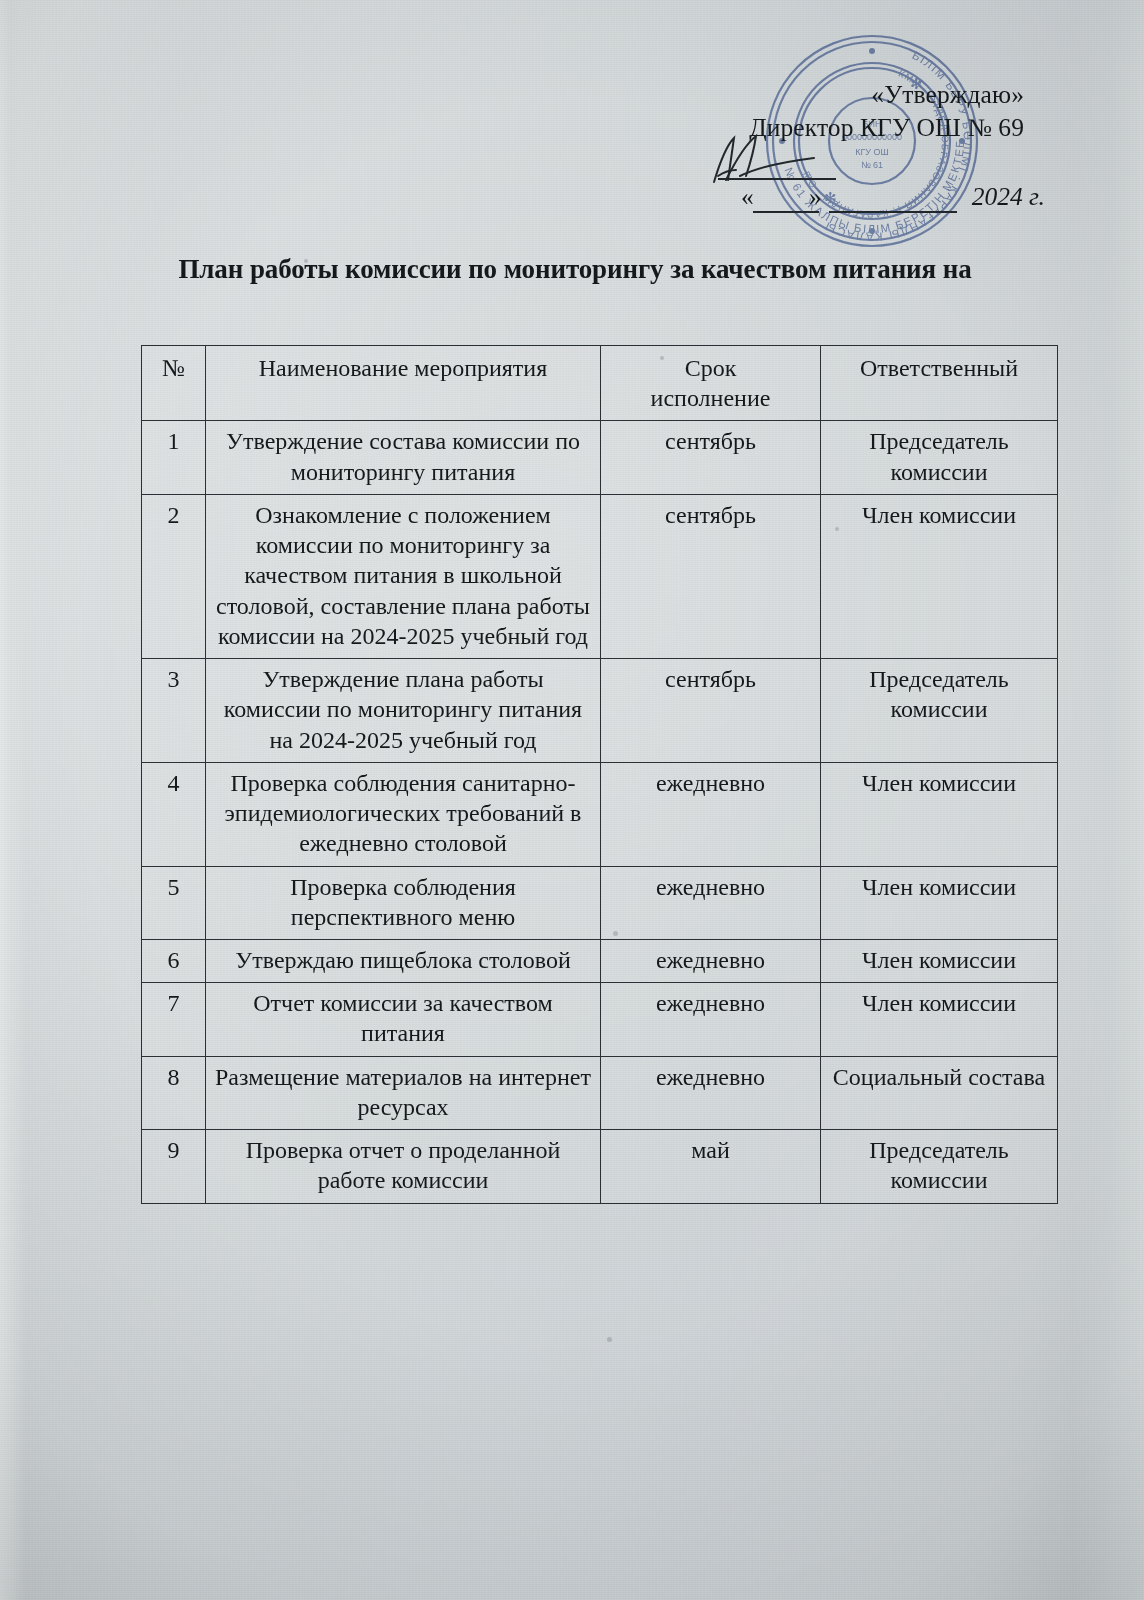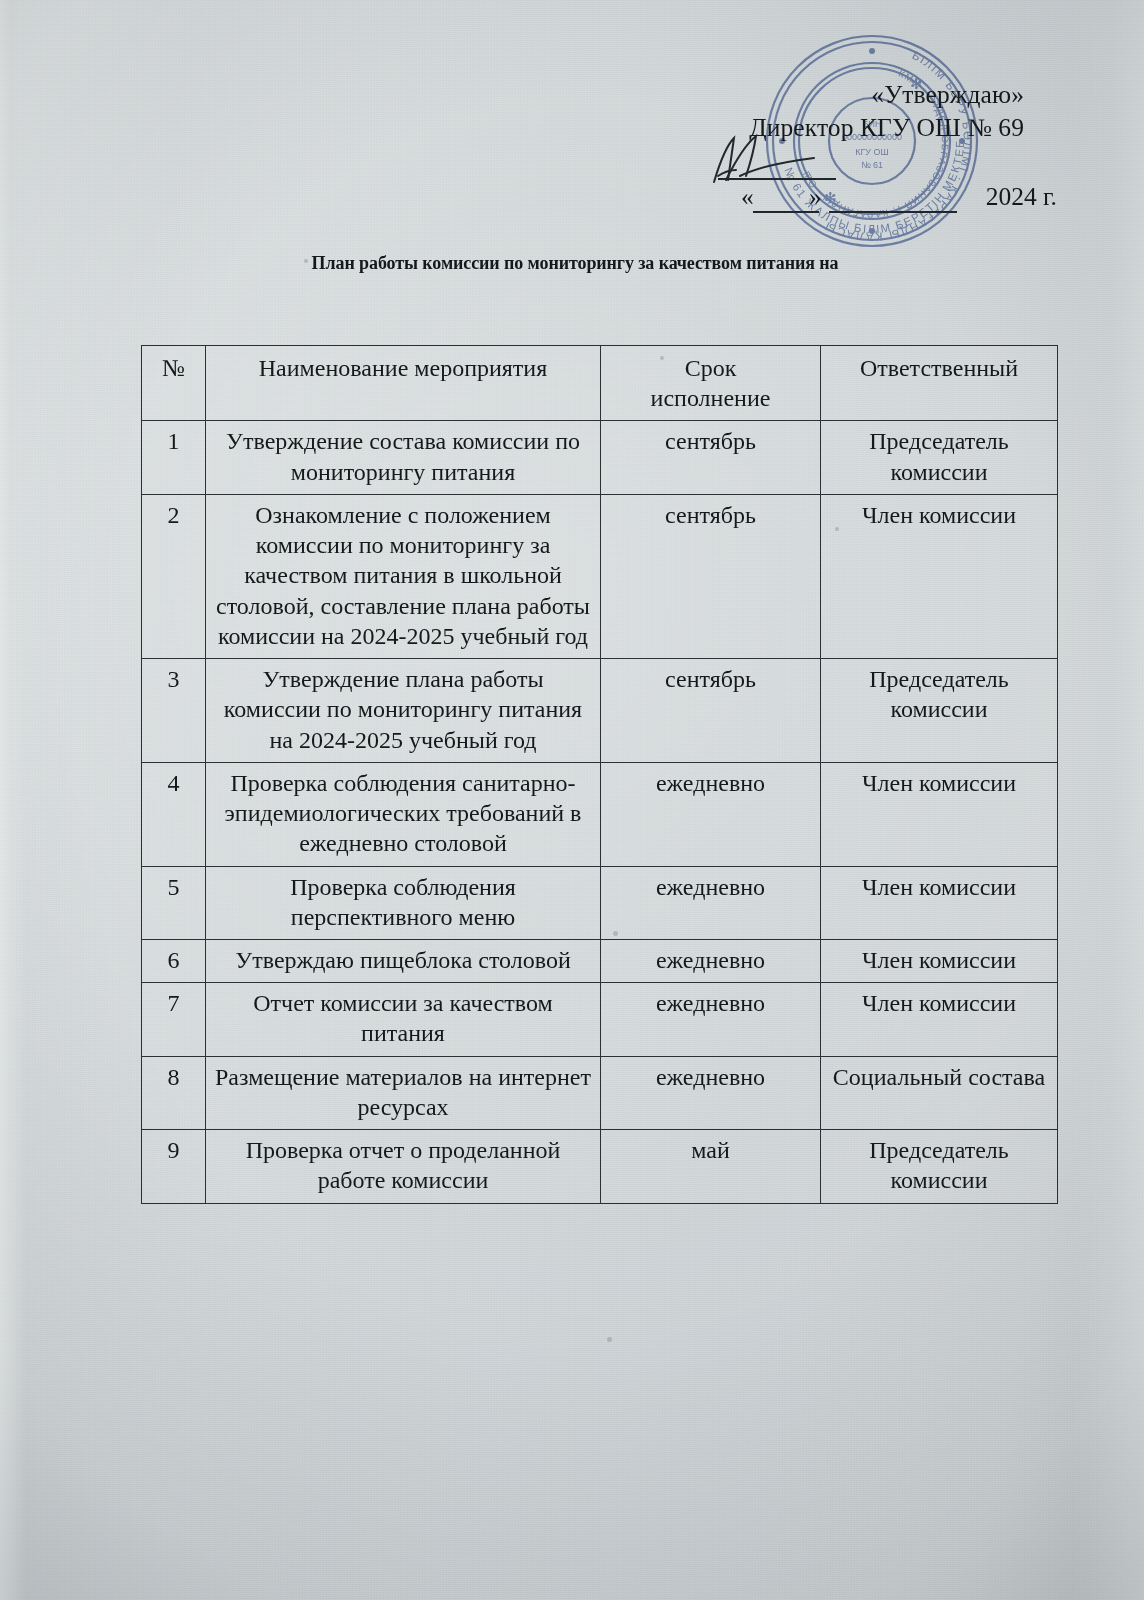--- a/index.html
+++ b/index.html
@@ -79,21 +79,21 @@
   #blank-date .q-open { position: absolute; left: 140px; top: 0px; }
   #blank-date .q-close { position: absolute; left: 208px; top: 0px; }
   #blank-date .rule-a {
     position: absolute; left: 152px; top: 29px; width: 66px; height: 2px;
     background: #20262a;
   }
   #blank-date .rule-b {
     position: absolute; left: 228px; top: 29px; width: 128px; height: 2px;
     background: #20262a;
   }
-  #blank-date .yr { position: absolute; right: 4px; top: 0px; }
+  #blank-date .yr { position: absolute; right: 16px; top: 0px; font-style: italic; }
 
   
   #sig-rule {
     position: absolute;
     left: 718px; top: 178px;
     width: 118px; height: 2px;
     background: #20262a;
     z-index: 5;
   }
   #signature {
@@ -117,21 +117,21 @@
     pointer-events: none;
   }
 
   
   #doc-title {
     position: absolute;
     left: 150px;
     top: 252px;
     width: 850px;
     text-align: center;
-    font-size: 18px;
+    font-size: 27px;
     font-weight: bold;
     line-height: 1.30;
     letter-spacing: -.1px;
     z-index: 4;
   }
 
   
   #plan-table {
     position: absolute;
     left: 141px;

